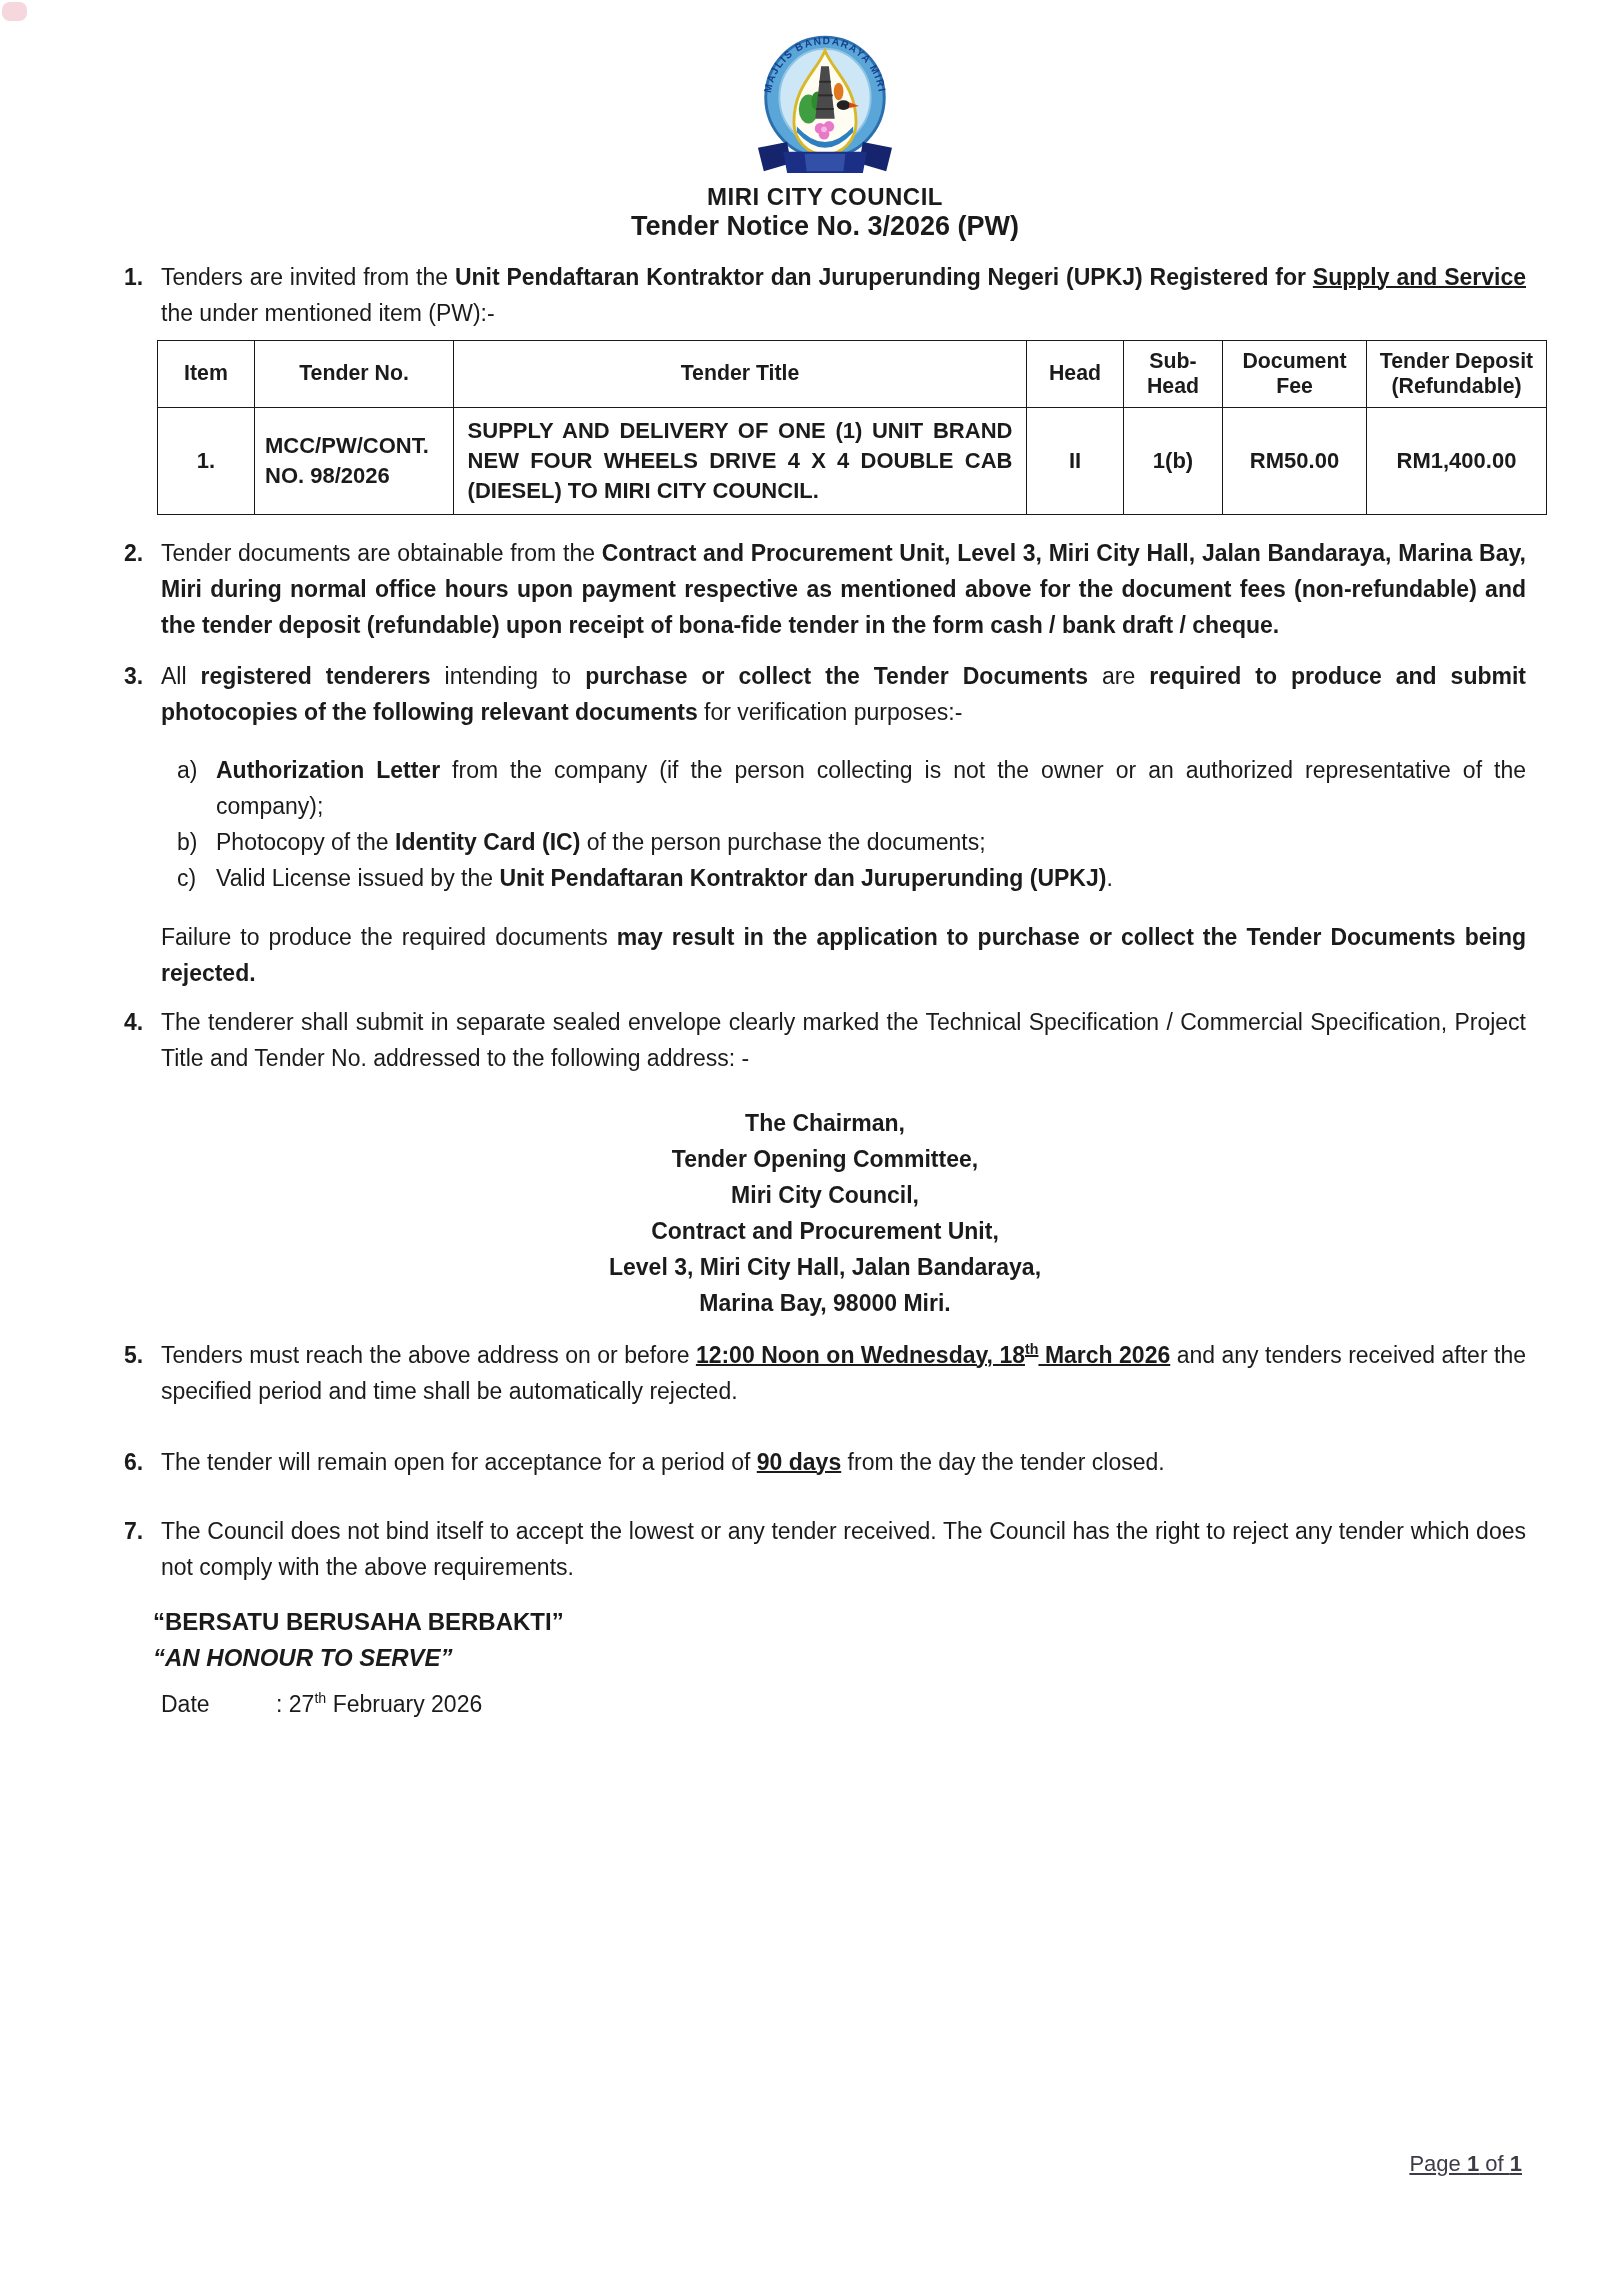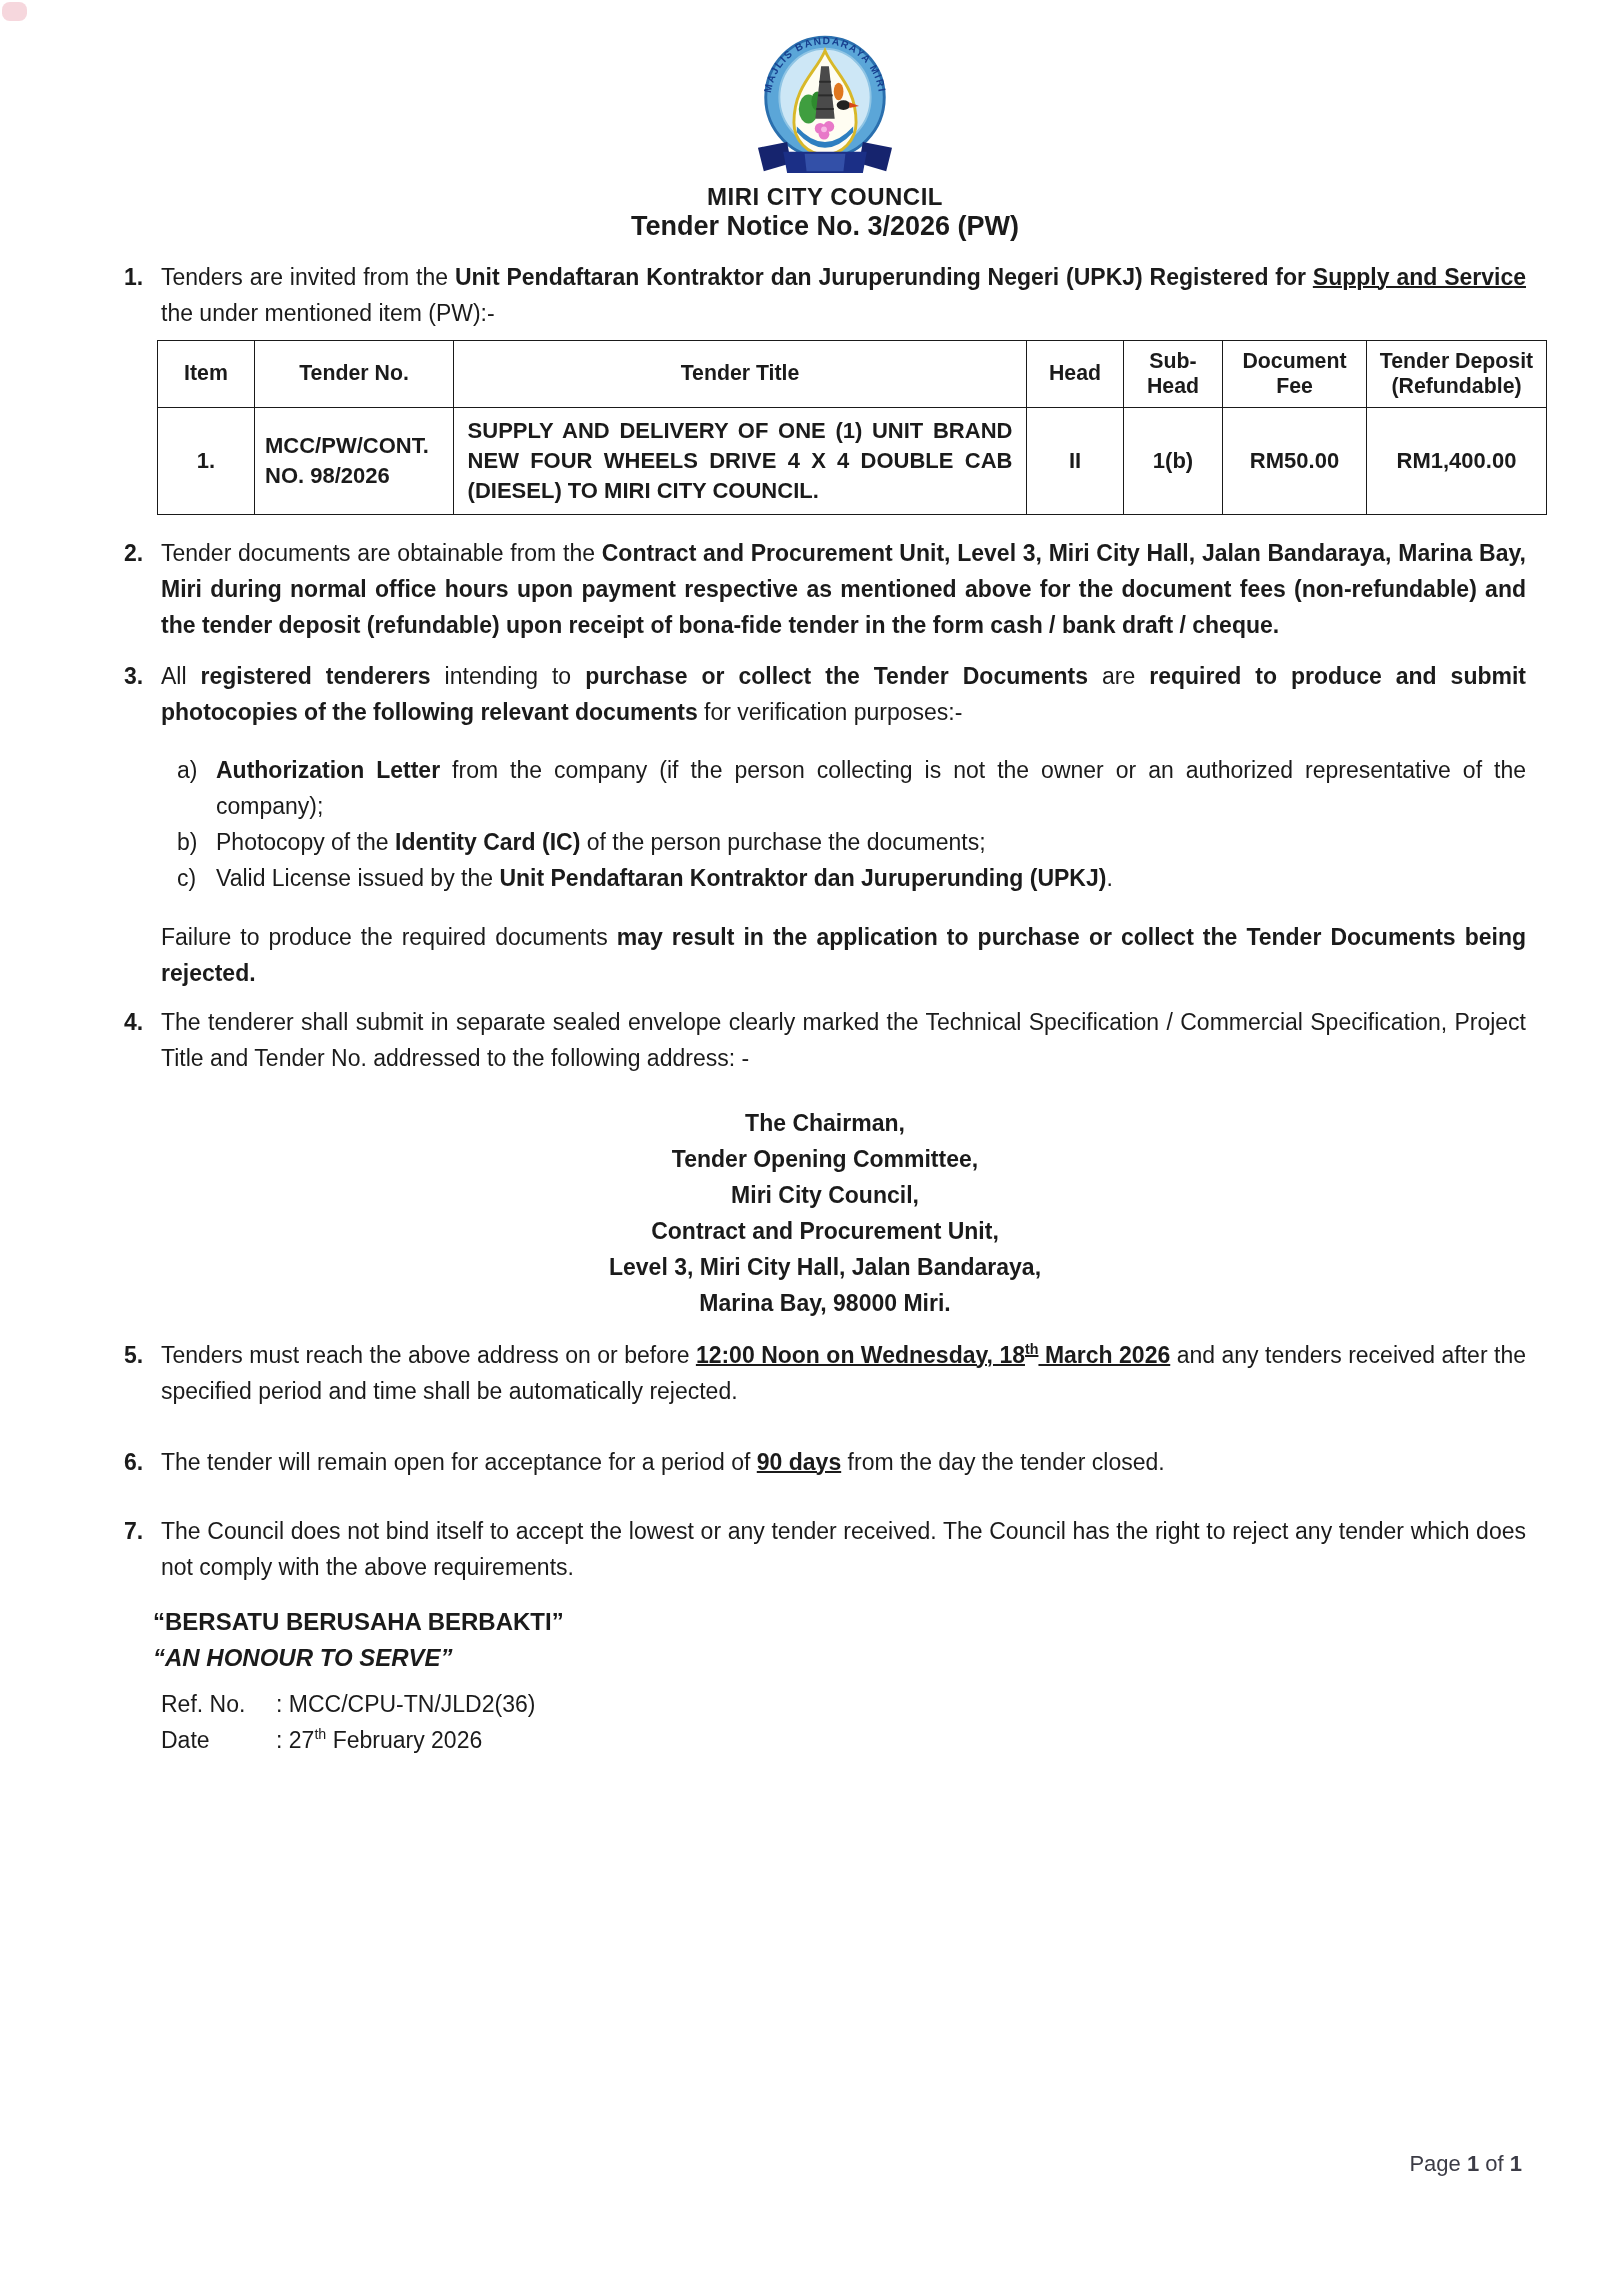--- a/index.html
+++ b/index.html
@@ -54,21 +54,21 @@
   .dotline{position:absolute;left:0;top:73px;width:235px;border-bottom:2.9px dotted #2b2b2b;}
   .signame{position:absolute;left:0;top:82px;font-weight:bold;white-space:nowrap;}
   .sigrole{position:absolute;left:0;top:115px;font-weight:bold;}
   .sigorg{position:absolute;left:0;top:147px;font-weight:bold;}
   .sigsvg{position:absolute;left:124px;top:-60px;}
   
   .refblock{margin:9.7px 0 0 37px;}
   .refrow{display:flex;}
   .refrow .rlabel{width:115px;flex:0 0 115px;}
   
-  .pagefoot{position:absolute;top:2146px;right:97px;font-size:22px;color:#3c3c46;}
+  .pagefoot{position:absolute;top:2146px;right:97px;font-size:22px;color:#3c3c46;text-decoration:underline;}
   
   .artifact{position:absolute;left:1.9px;top:1.9px;width:25px;height:19.4px;background:rgba(228,130,150,.32);border-radius:7.8px;}
 </style>
 </head>
 <body>
 
 <div class="page">
   <div class="artifact"></div>
 
   <div class="content">
@@ -213,24 +213,20 @@
     </div>
 
     <div class="motto">
       <div><span class="b">“BERSATU BERUSAHA BERBAKTI”</span></div>
       <div><span class="b i">“AN HONOUR TO SERVE”</span></div>
     </div>
 
 
     <div class="refblock">
       <div class="refrow">
-        <span class="rlabel">Ref. No.</span>
-        <span><span>: MCC/CPU-TN/JLD2(36)</span></span>
-      </div>
-      <div class="refrow">
         <span class="rlabel">Date</span>
         <span><span>: 27</span><sup>th</sup><span> February 2026</span></span>
       </div>
     </div>
   </div>
 
   <div class="pagefoot"><span>Page </span><span class="b">1</span><span> of </span><span class="b">1</span></div>
 </div>
 
 

